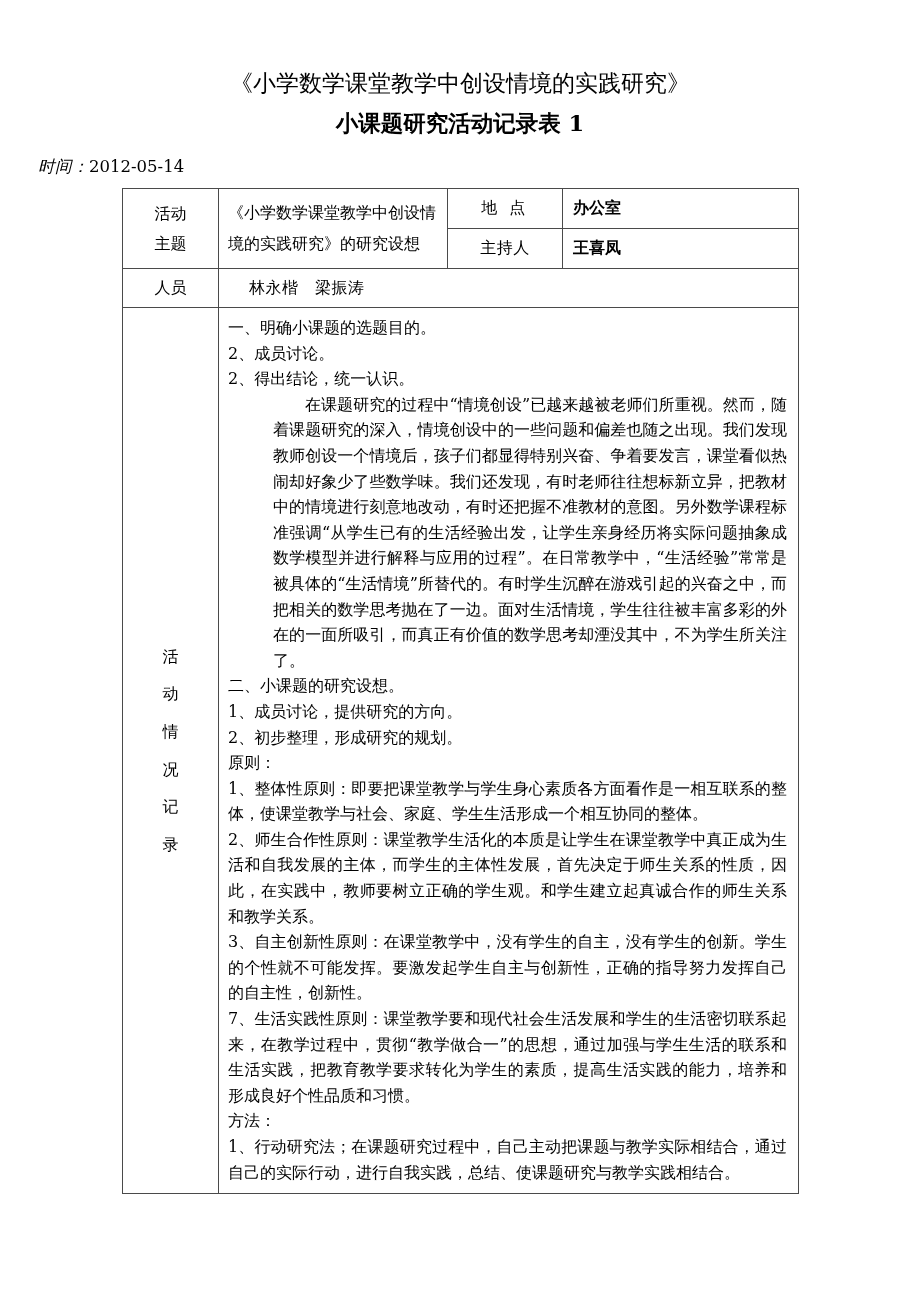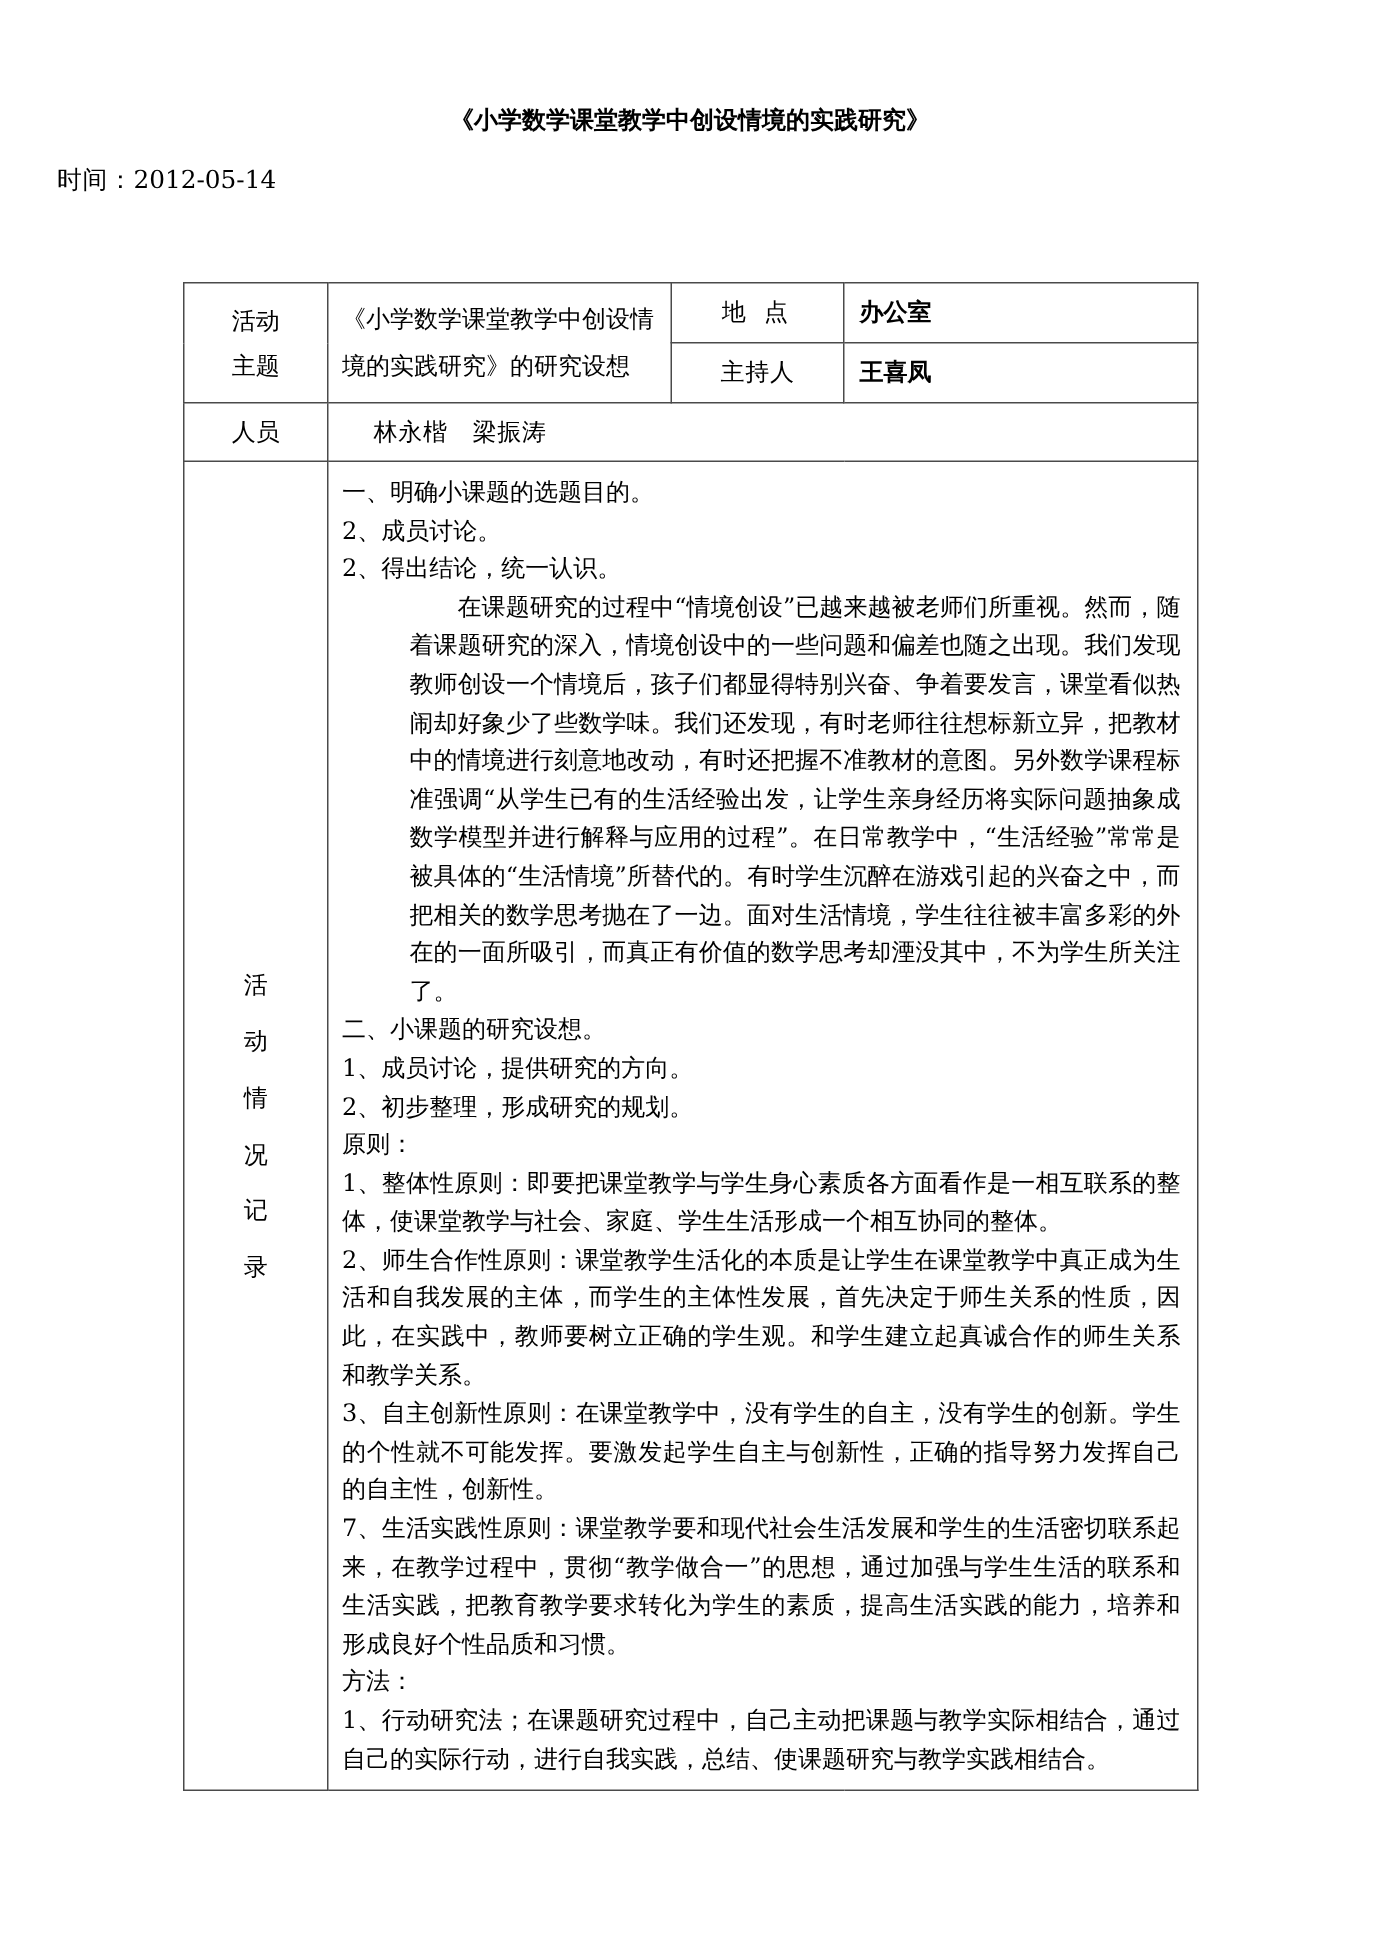--- a/index.html
+++ b/index.html
@@ -19,41 +19,42 @@
     width: 920px;
     height: 1302px;
     box-sizing: border-box;
     padding: 0;
   }
   .title-block {
     text-align: center;
     padding-top: 72px;
   }
   .doc-title-1 {
-    font-size: 16px;
-    font-weight: bold;
+    font-size: 23px;
+    font-weight: normal;
     line-height: 1.0;
     letter-spacing: 0px;
     white-space: nowrap;
   }
   .doc-title-2 {
     font-size: 22.5px;
     font-weight: bold;
     line-height: 1.0;
     margin-top: 17px;
     white-space: nowrap;
   }
   .meta-line {
     margin-top: 24px;
     padding-left: 38px;
     font-size: 16.5px;
     line-height: 1.0;
   }
   .meta-line .meta-label {
     letter-spacing: 0.5px;
+    font-style: italic;
   }
   table.record {
     position: absolute;
     left: 122px;
     top: 188px;
     width: 676px;
     border-collapse: collapse;
     table-layout: fixed;
   }
   table.record td {
@@ -127,20 +128,21 @@
     margin-left: 45px;
   }
 </style>
 </head>
 <body>
 
 <div class="page">
 
   <div class="title-block">
     <div class="doc-title-1">《小学数学课堂教学中创设情境的实践研究》</div>
+    <div class="doc-title-2">小课题研究活动记录表 1</div>
   </div>
 
   <div class="meta-line">
     <span class="meta-label">时间：</span><span class="meta-value">2012-05-14</span>
   </div>
 
   <table class="record">
     <colgroup>
       <col class="col-label">
       <col class="col-subject">

